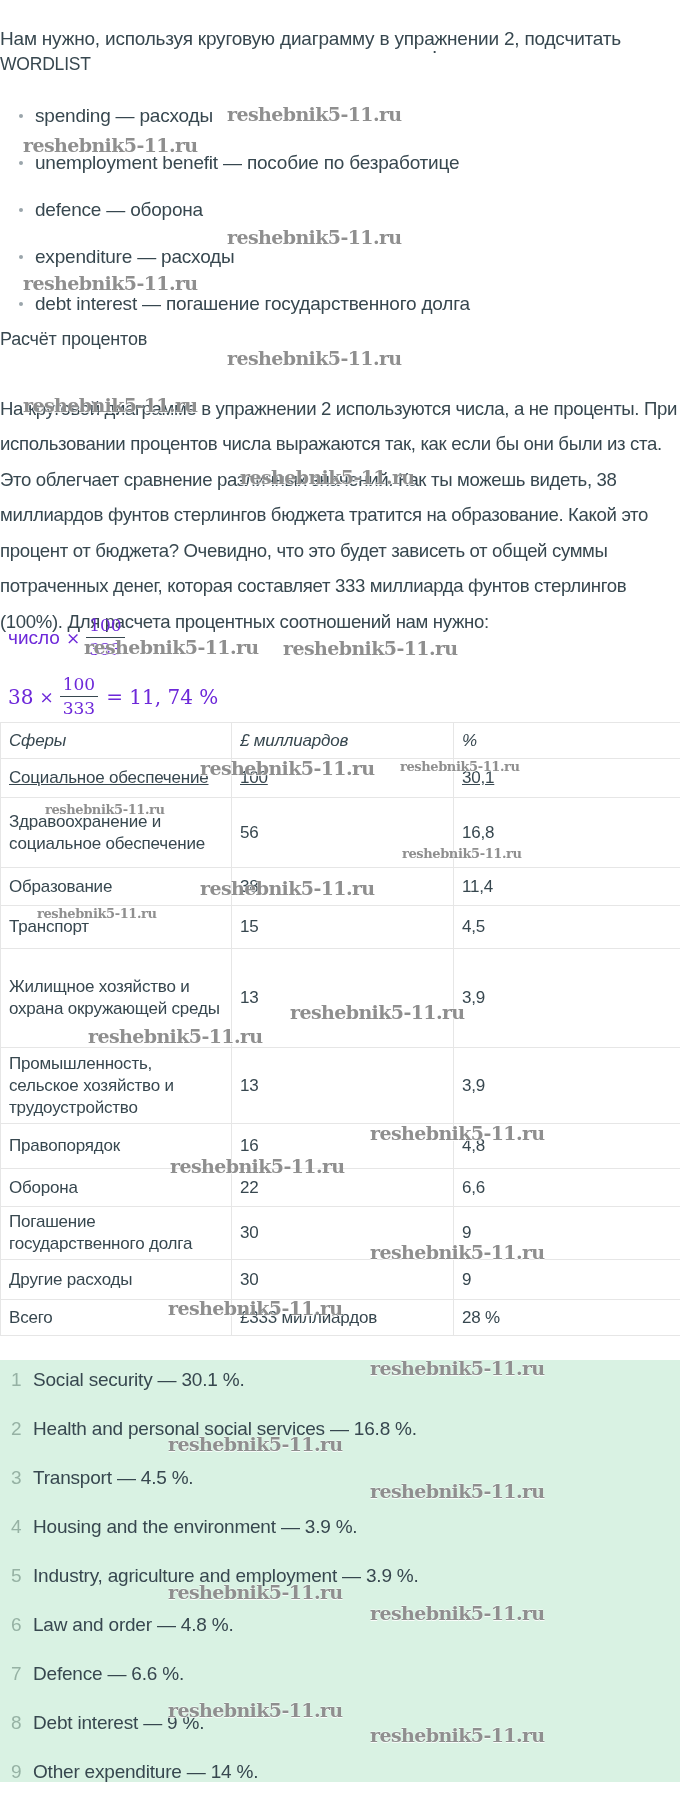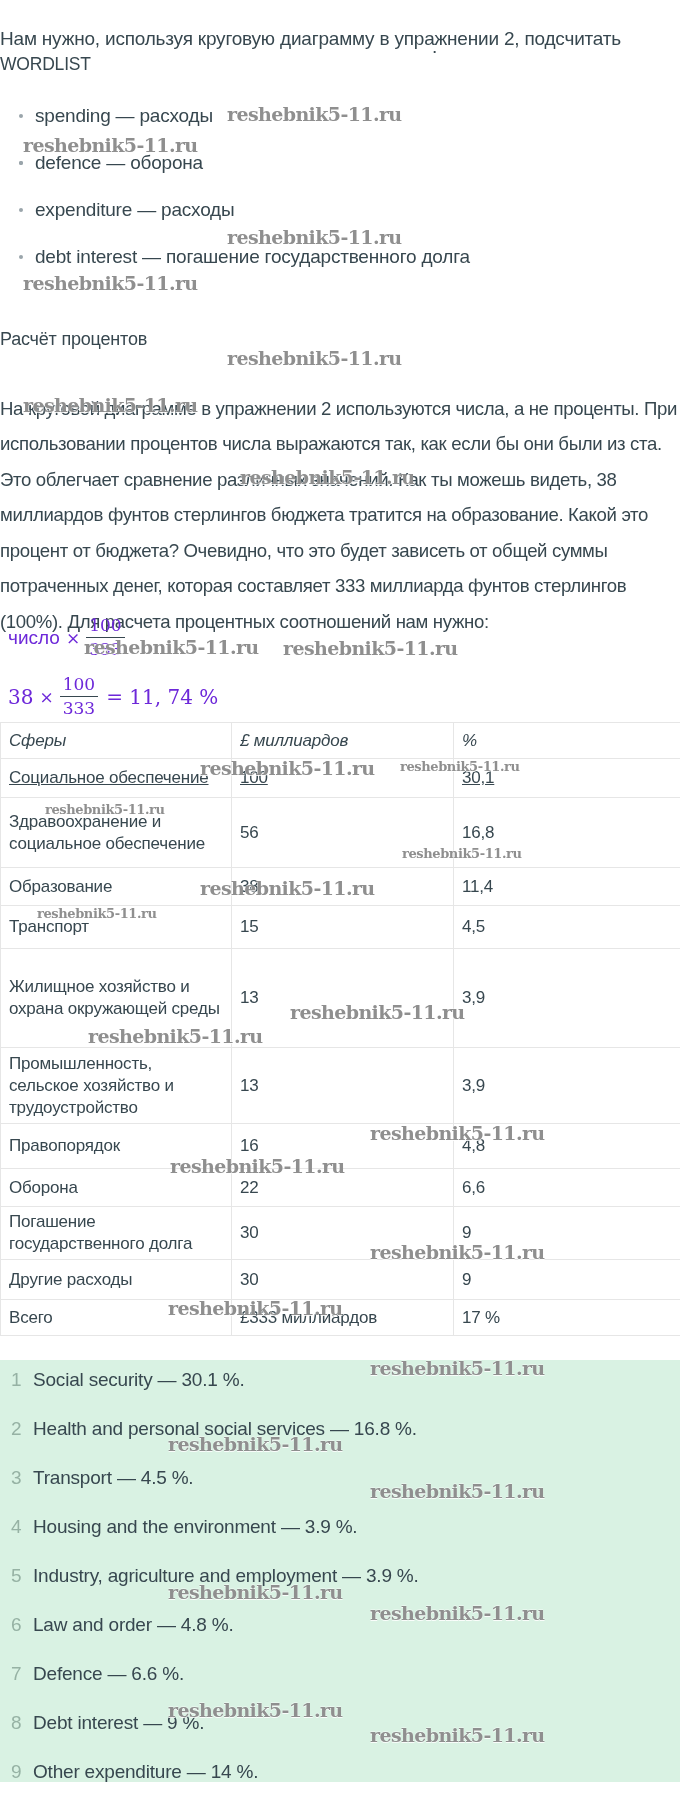--- a/index.html
+++ b/index.html
@@ -62,21 +62,21 @@
 
 <div class="page">
 
   <p class="abs intro">Нам нужно, используя круговую диаграмму в упражнении 2, подсчитать</p>
   <span class="stray-dot">.</span>
 
   <div class="abs h-bold wordlist-title">WORDLIST</div>
 
   <ul class="abs wordlist">
       <li><span class="bullet"></span><span>spending — расходы</span></li>
-      <li><span class="bullet"></span></li>
+      <li><span class="bullet"></span><span>unemployment benefit — пособие по безработице</span></li>
       <li><span class="bullet"></span><span>defence — оборона</span></li>
       <li><span class="bullet"></span><span>expenditure — расходы</span></li>
       <li><span class="bullet"></span><span>debt interest — погашение государственного долга</span></li>
     </ul>
 
   <div class="abs h-bold calc-title">Расчёт процентов</div>
 
   <p class="abs calc-paragraph">На круговой диаграмме в упражнении 2 используются числа, а не проценты. При использовании процентов числа выражаются так, как если бы они были из ста. Это облегчает сравнение различных значений. Как ты можешь видеть, 38 миллиардов фунтов стерлингов бюджета тратится на образование. Какой это процент от бюджета? Очевидно, что это будет зависеть от общей суммы потраченных денег, которая составляет 333 миллиарда фунтов стерлингов (100%). Для расчета процентных соотношений нам нужно:</p>
 
   <div class="formula formula-1">
@@ -158,21 +158,21 @@
           <td>9</td>
         </tr>
         <tr style="height: 40px;">
           <td>Другие расходы</td>
           <td>30</td>
           <td>9</td>
         </tr>
         <tr style="height: 36px;">
           <td>Всего</td>
           <td>£333 миллиардов</td>
-          <td>17 %</td>
+          <td>28 %</td>
         </tr>
       </tbody>
   </table>
 
   <div class="abs answers">
     <ol>
         <li><span class="num">1</span><span>Social security — 30.1 %.</span></li>
         <li><span class="num">2</span><span>Health and personal social services — 16.8 %.</span></li>
         <li><span class="num">3</span><span>Transport — 4.5 %.</span></li>
         <li><span class="num">4</span><span>Housing and the environment — 3.9 %.</span></li>

